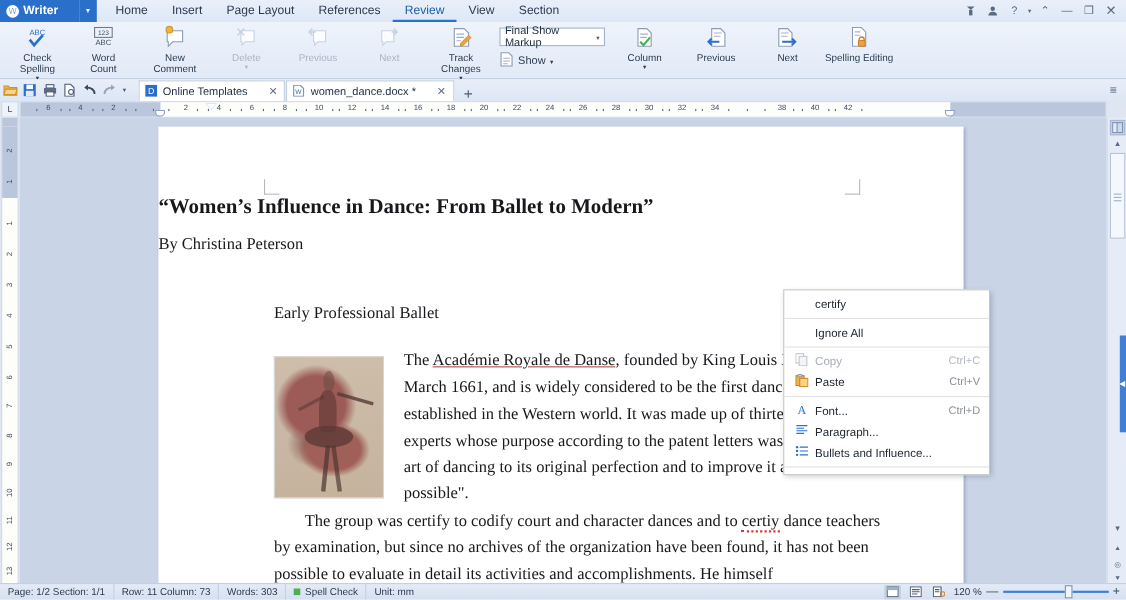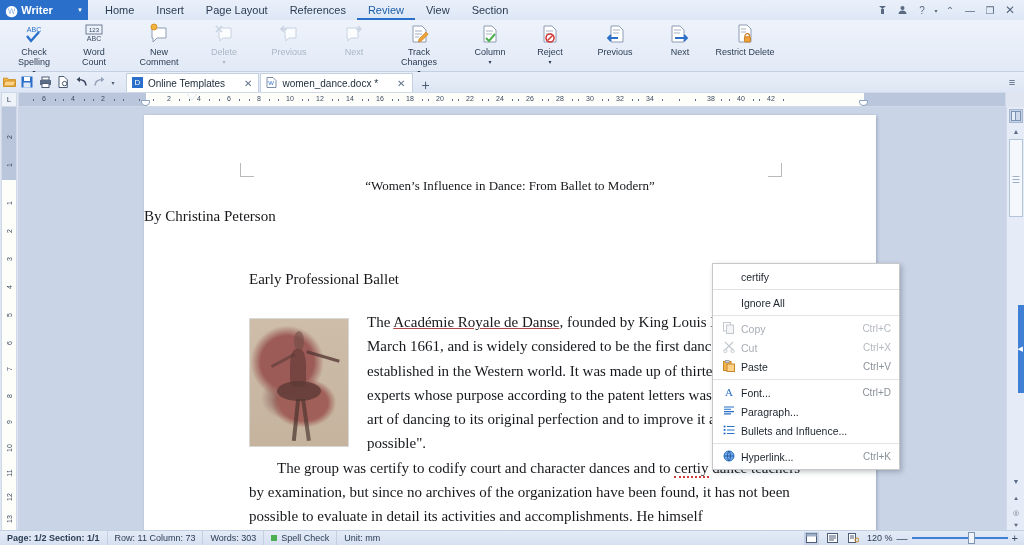--- a/index.html
+++ b/index.html
@@ -125,21 +125,21 @@
   .page {
     position: absolute; top: 8px; left: 126px; width: 732px; height: 460px;
     background: #fff; box-shadow: 1px 1px 3px rgba(60,80,110,.35);
   }
   .corner-mark { position: absolute; width: 14px; height: 14px; }
   .cm-tl { border-left: 1px solid #b9b9b9; border-bottom: 1px solid #b9b9b9; }
   .cm-tr { border-right: 1px solid #b9b9b9; border-bottom: 1px solid #b9b9b9; }
 
   .doc { position: absolute; left: 0; top: 0; width: 732px;
     font-family: "Liberation Serif", serif; color: #16181b; }
-  .doc-title { text-align: center; font-size: 13px; margin-top: 63px; }
+  .doc-title { text-align: left; font-size: 19px; margin-top: 63px; font-weight: bold; }
   .doc-author { text-align: left; font-size: 15px; margin-top: 14px; }
   .doc-h2 { font-size: 15px; margin: 46px 0 0 105px; display: inline-block; }
   .para { font-size: 15px; line-height: 24.3px; margin: 0 60px 0 105px; text-align: left; }
 
   .figure {
     float: left; width: 100px; height: 129px; margin: 8px 18px 4px 0;
     border: 1px solid #d8d8d8; background: #c9b9a6; position: relative; overflow: hidden;
   }
   .fig-bg { position:absolute; inset:0;
     background:
@@ -190,21 +190,21 @@
 
   
   .statusbar {
     position: absolute; bottom: 0; left: 0; width: 1024px; height: 15px;
     background: linear-gradient(#e4ebf7, #d6e0f0);
     border-top: 1px solid #c3d0e2;
     display: flex; align-items: center; font-size: 9px; color: #2b3c52;
   }
   .sb-cell { padding: 0 7px; height: 15px; display: flex; align-items: center; gap: 4px;
     border-right: 1px solid #c3d0e2; }
-  .sb-cell.first { border-left: none; font-weight: bold; }
+  .sb-cell.first { border-left: none; }
   .sb-dot { width: 6px; height: 6px; background: #4caf50; display: inline-block; }
   .sb-right { margin-left: auto; display: flex; align-items: center; gap: 6px; padding-right: 6px; }
   .sb-viewbtn { width: 15px; height: 13px; display: flex; align-items: center;
     justify-content: center; font-size: 9px; color: #3b4c64; }
   .sb-viewbtn.sel { background: #c2cfe4; }
   .zoomslider { display: flex; align-items: center; gap: 4px; }
   .zs-track { width: 96px; height: 2px; background: #3f7fd6; position: relative; }
   .zs-thumb { position: absolute; top: -5px; left: 56px; width: 7px; height: 12px;
     background: #f0f4fb; border: 1px solid #7d93b4; }
   .zs-sign { font-size: 11px; color: #3b4c64; }
@@ -325,45 +325,49 @@
           <path d="M5 3h9l4 4v12H5z" fill="#fff" stroke="#8d9cb3"></path>
           <path d="M7 8h7M7 11h7M7 14h4" stroke="#9fadc2"></path>
           <path d="M11 16l7-7 2.2 2.2-7 7-2.8.8z" fill="#f0a23a" stroke="#c9812a" stroke-width=".7"></path>
         </svg>
       </span>
       <span class="rb-lbl">Track
 Changes</span>
       <span class="rb-caret">▾</span>
     </div>
 
+    <div class="rb-stack">
+      <div class="combo">
+        <span>Final Show Markup</span>
+        <span class="cb-caret">▾</span>
+      </div>
+      <div class="show-row">
+        <span>
+          <svg width="13" height="14" viewBox="0 0 13 14">
+            <path d="M1.5 1h7l3 3v9h-10z" fill="#fff" stroke="#8d9cb3"></path>
+            <path d="M3.5 6h6M3.5 8.5h6M3.5 11h4" stroke="#a4b1c5"></path>
+          </svg>
+        </span>
+        <span>Show</span>
+        <span class="rb-caret">▾</span>
+      </div>
+    </div>
 
     <div class="rb-item wide" style="margin-left:6px">
       <span class="rb-ico">
         <svg width="22" height="22" viewBox="0 0 22 22">
           <path d="M5 3h8l4 4v12H5z" fill="#fff" stroke="#8d9cb3"></path>
           <path d="M7 8h7M7 11h6" stroke="#a4b1c5"></path>
           <path d="M7 15l3 3 6-7" stroke="#4caf50" stroke-width="2" fill="none"></path>
         </svg>
       </span>
       <span class="rb-lbl">Column</span>
       <span class="rb-caret">▾</span>
     </div>
 
-    <div class="rb-item wide">
-      <span class="rb-ico">
-        <svg width="22" height="22" viewBox="0 0 22 22">
-          <path d="M5 3h8l4 4v12H5z" fill="#fff" stroke="#8d9cb3"></path>
-          <path d="M7 8h7M7 11h6" stroke="#a4b1c5"></path>
-          <circle cx="11" cy="15" r="4" fill="none" stroke="#d23b3b" stroke-width="1.6"></circle>
-          <path d="M8.5 17.5l5-5" stroke="#d23b3b" stroke-width="1.6"></path>
-        </svg>
-      </span>
-      <span class="rb-lbl">Reject</span>
-      <span class="rb-caret">▾</span>
-    </div>
 
     <div class="rb-item xwide">
       <span class="rb-ico">
         <svg width="22" height="22" viewBox="0 0 22 22">
           <path d="M7 3h8l4 4v12H7z" fill="#fff" stroke="#8d9cb3"></path>
           <path d="M9 7h7M9 10h6" stroke="#a4b1c5"></path>
           <path d="M14 15H4M7 12l-3 3 3 3" stroke="#2a6fc9" stroke-width="1.8" fill="none"></path>
         </svg>
       </span>
       <span class="rb-lbl">Previous</span>
@@ -382,21 +386,21 @@
 
     <div class="rb-item xwide">
       <span class="rb-ico">
         <svg width="22" height="22" viewBox="0 0 22 22">
           <path d="M5 2h8l4 4v13H5z" fill="#fff" stroke="#8d9cb3"></path>
           <path d="M7 6h5M7 9h5" stroke="#a4b1c5"></path>
           <path d="M11 13a2.3 2.3 0 014.6 0v1.6h-4.6z" fill="none" stroke="#c9812a" stroke-width="1.3"></path>
           <rect x="10.4" y="13.8" width="6" height="5.2" rx="1" fill="#f0a23a" stroke="#c9812a"></rect>
         </svg>
       </span>
-      <span class="rb-lbl">Restrict Delete</span>
+      <span class="rb-lbl">Spelling Editing</span>
     </div>
   </div>
 
   <div class="qa-strip">
     <div class="qa-ico">
       <svg width="13" height="12" viewBox="0 0 13 12">
           <path d="M.5 2.2h4l1.2 1.4h6.8v6.9H.5z" fill="#f0b34a" stroke="#d09327"></path>
           <path d="M2 5h10.6l-1.6 5H.6z" fill="#fbd287" stroke="#d09327"></path>
         </svg>
     </div>
@@ -615,31 +619,20 @@
     <div class="ctx-item dim">
       <span class="ctx-ico">
         <svg width="12" height="12" viewBox="0 0 12 12">
             <rect x=".5" y=".5" width="7" height="8.5" fill="#fff" stroke="#c3c8cf"></rect>
             <rect x="3.5" y="3" width="7" height="8.5" fill="#f4f5f7" stroke="#c3c8cf"></rect>
           </svg>
       </span>
       <span class="ctx-txt">Copy</span>
       <span class="ctx-acc">Ctrl+C</span>
     </div>
-    <div class="ctx-item dim">
-      <span class="ctx-ico">
-        <svg width="12" height="12" viewBox="0 0 12 12">
-            <path d="M2 1l8 8M10 1l-8 8" stroke="#c3c8cf" stroke-width="1.1" fill="none"></path>
-            <circle cx="2.4" cy="10" r="1.6" fill="none" stroke="#c3c8cf"></circle>
-            <circle cx="9.6" cy="10" r="1.6" fill="none" stroke="#c3c8cf"></circle>
-          </svg>
-      </span>
-      <span class="ctx-txt">Cut</span>
-      <span class="ctx-acc">Ctrl+X</span>
-    </div>
     <div class="ctx-item">
       <span class="ctx-ico">
         <svg width="12" height="12" viewBox="0 0 12 12">
             <rect x=".5" y="1.5" width="7.5" height="9" fill="#f0b34a" stroke="#c9872a"></rect>
             <rect x="2.6" y=".5" width="3.3" height="2" fill="#d9d9d9" stroke="#9aa0a8"></rect>
             <rect x="4" y="4" width="7.5" height="7.5" fill="#fbd287" stroke="#c9872a"></rect>
           </svg>
       </span>
       <span class="ctx-txt">Paste</span>
       <span class="ctx-acc">Ctrl+V</span>
@@ -667,30 +660,20 @@
         <svg width="12" height="12" viewBox="0 0 12 12">
             <circle cx="1.6" cy="2.5" r="1.1" fill="#2a6fc9"></circle>
             <circle cx="1.6" cy="6" r="1.1" fill="#2a6fc9"></circle>
             <circle cx="1.6" cy="9.5" r="1.1" fill="#2a6fc9"></circle>
             <path d="M4 2.5h7.5M4 6h7.5M4 9.5h7.5" stroke="#2a6fc9" stroke-width="1"></path>
           </svg>
       </span>
       <span class="ctx-txt">Bullets and Influence...</span>
     </div>
     <div class="ctx-sep"></div>
-    <div class="ctx-item">
-      <span class="ctx-ico">
-        <svg width="12" height="12" viewBox="0 0 12 12">
-            <circle cx="6" cy="6" r="5" fill="#6ea8e8" stroke="#2a6fc9"></circle>
-            <path d="M1 6h10M6 1c2 1.8 2 8.2 0 10M6 1c-2 1.8-2 8.2 0 10" stroke="#1a4f94" fill="none" stroke-width=".8"></path>
-          </svg>
-      </span>
-      <span class="ctx-txt">Hyperlink...</span>
-      <span class="ctx-acc">Ctrl+K</span>
-    </div>
   </div>
 
   <div class="rrail">
     <div class="rrail-top">
       <svg width="10" height="10" viewBox="0 0 10 10">
           <rect width="10" height="10" fill="#7f93b3"></rect>
           <rect x="1" y="1" width="3" height="8" fill="#e6ecf7"></rect>
           <rect x="5" y="1" width="4" height="8" fill="#cdd9ea"></rect>
         </svg>
     </div>

